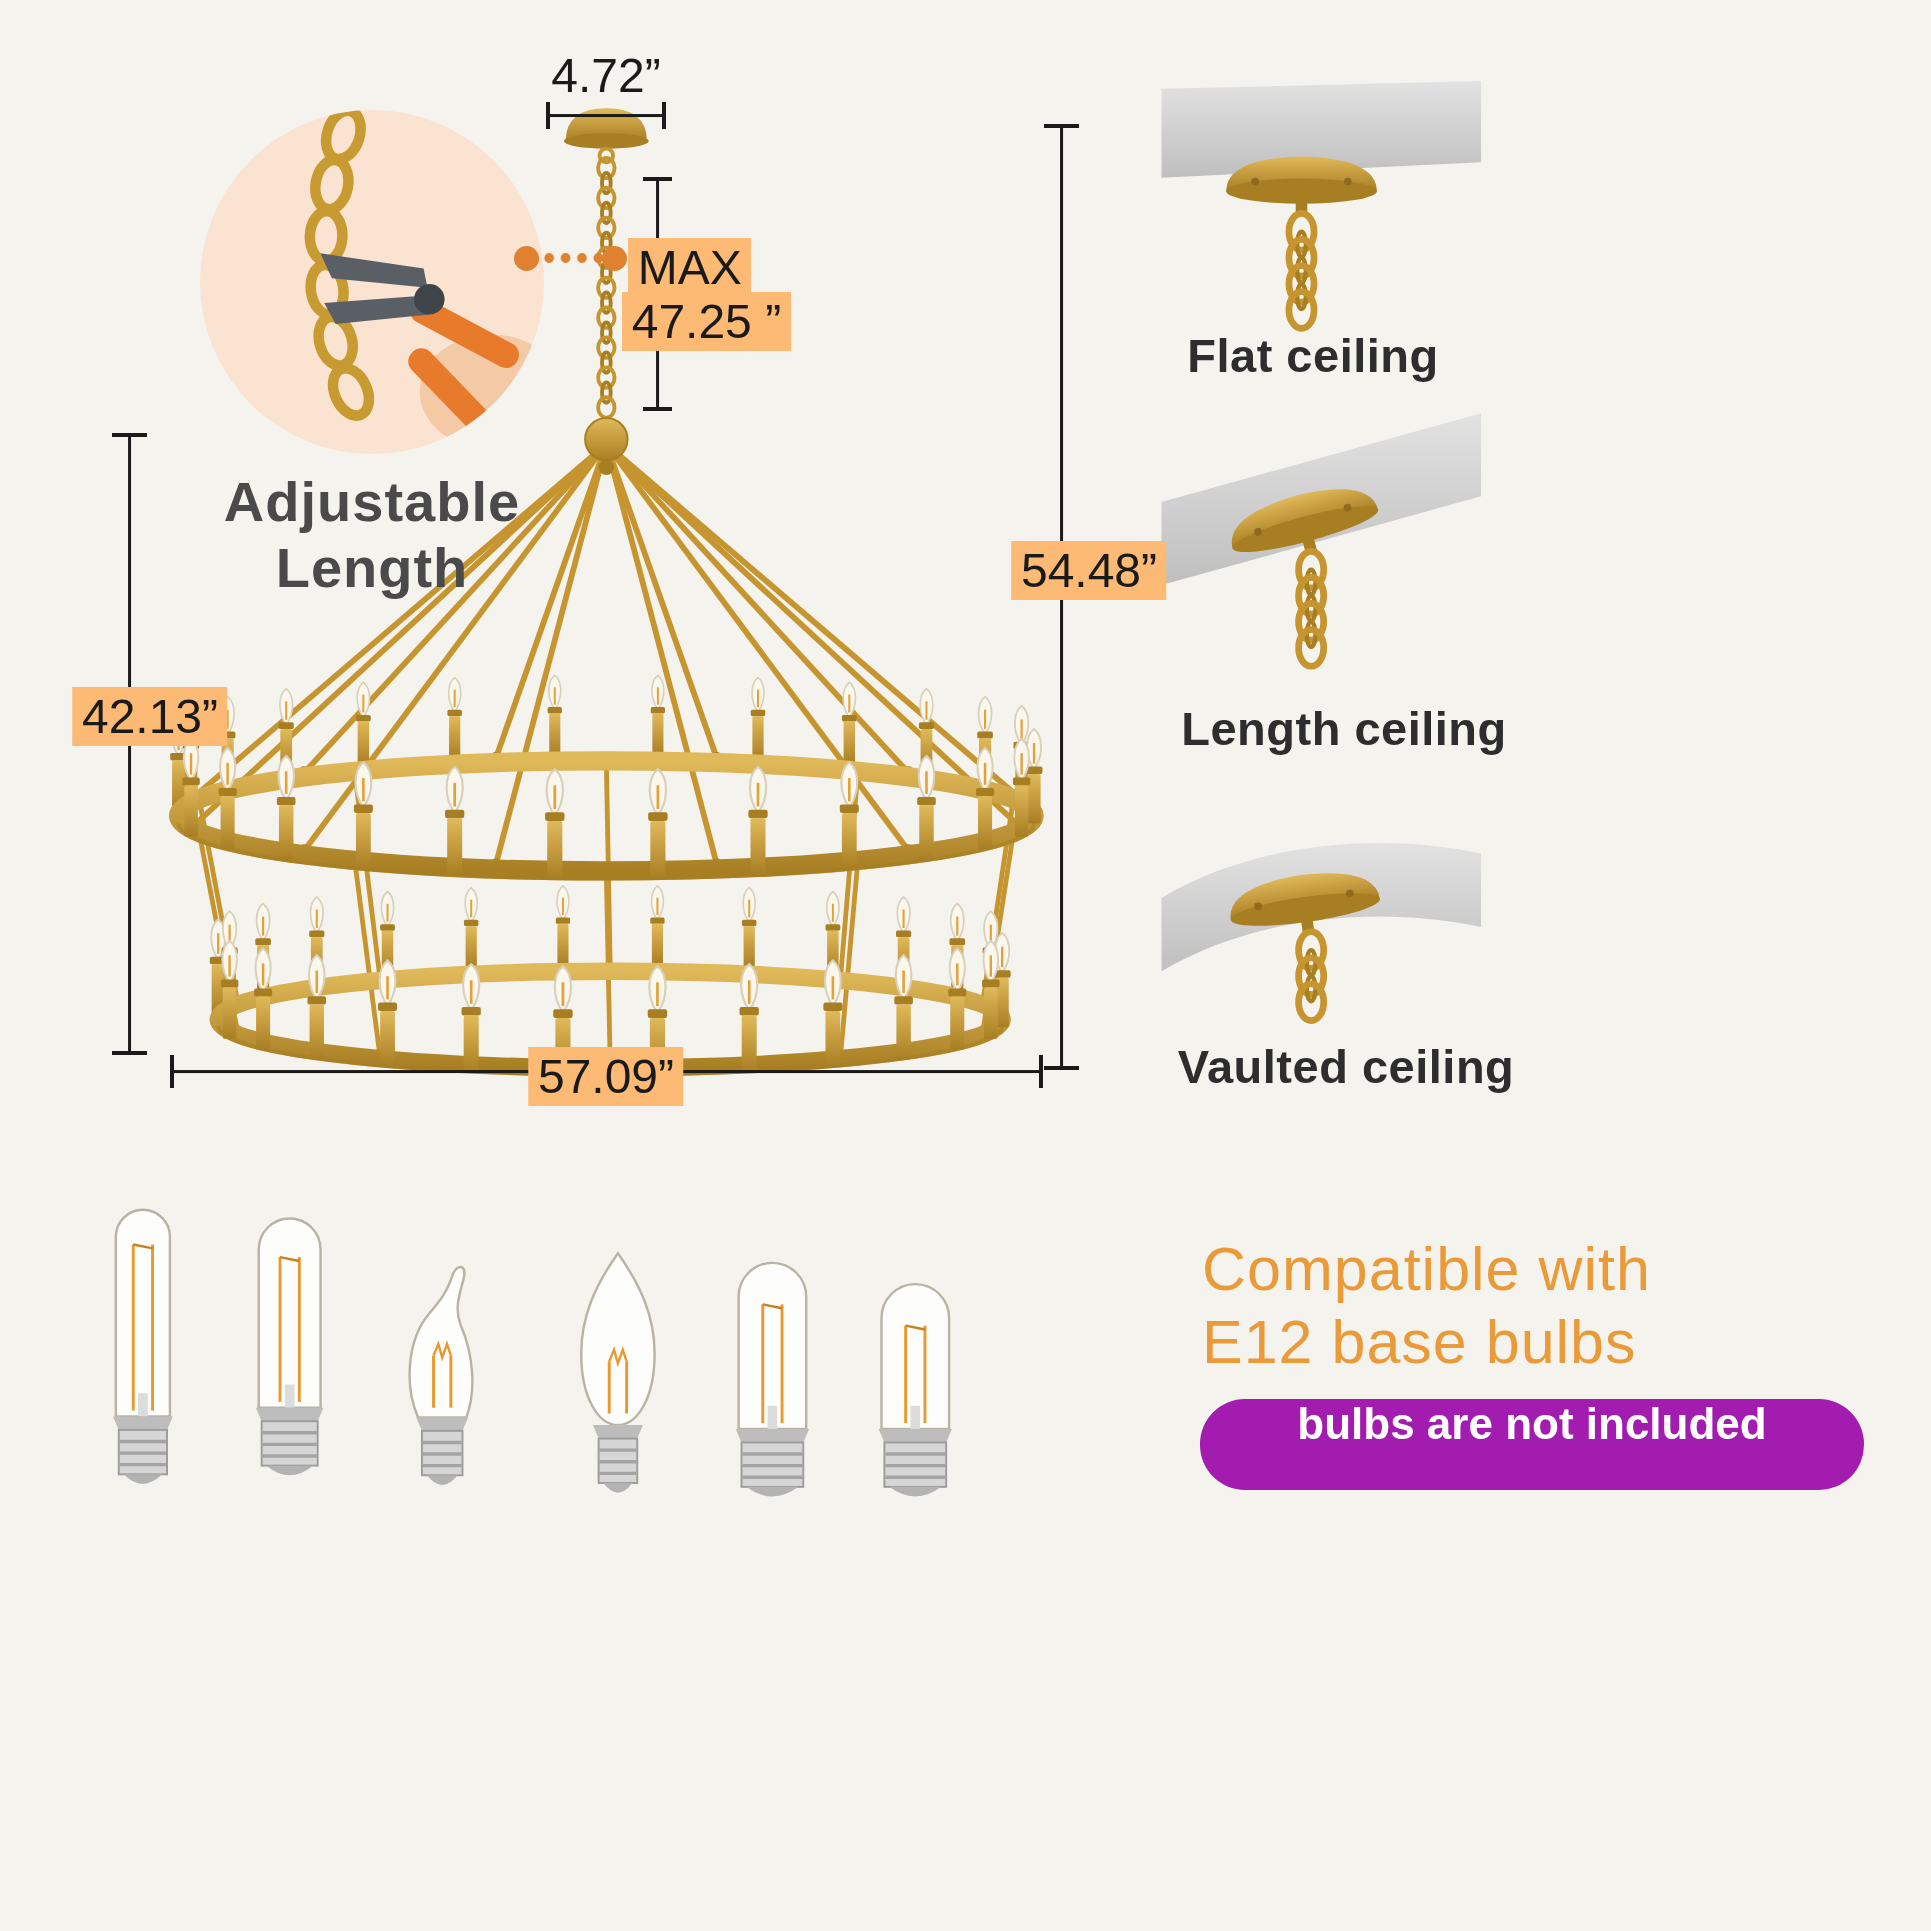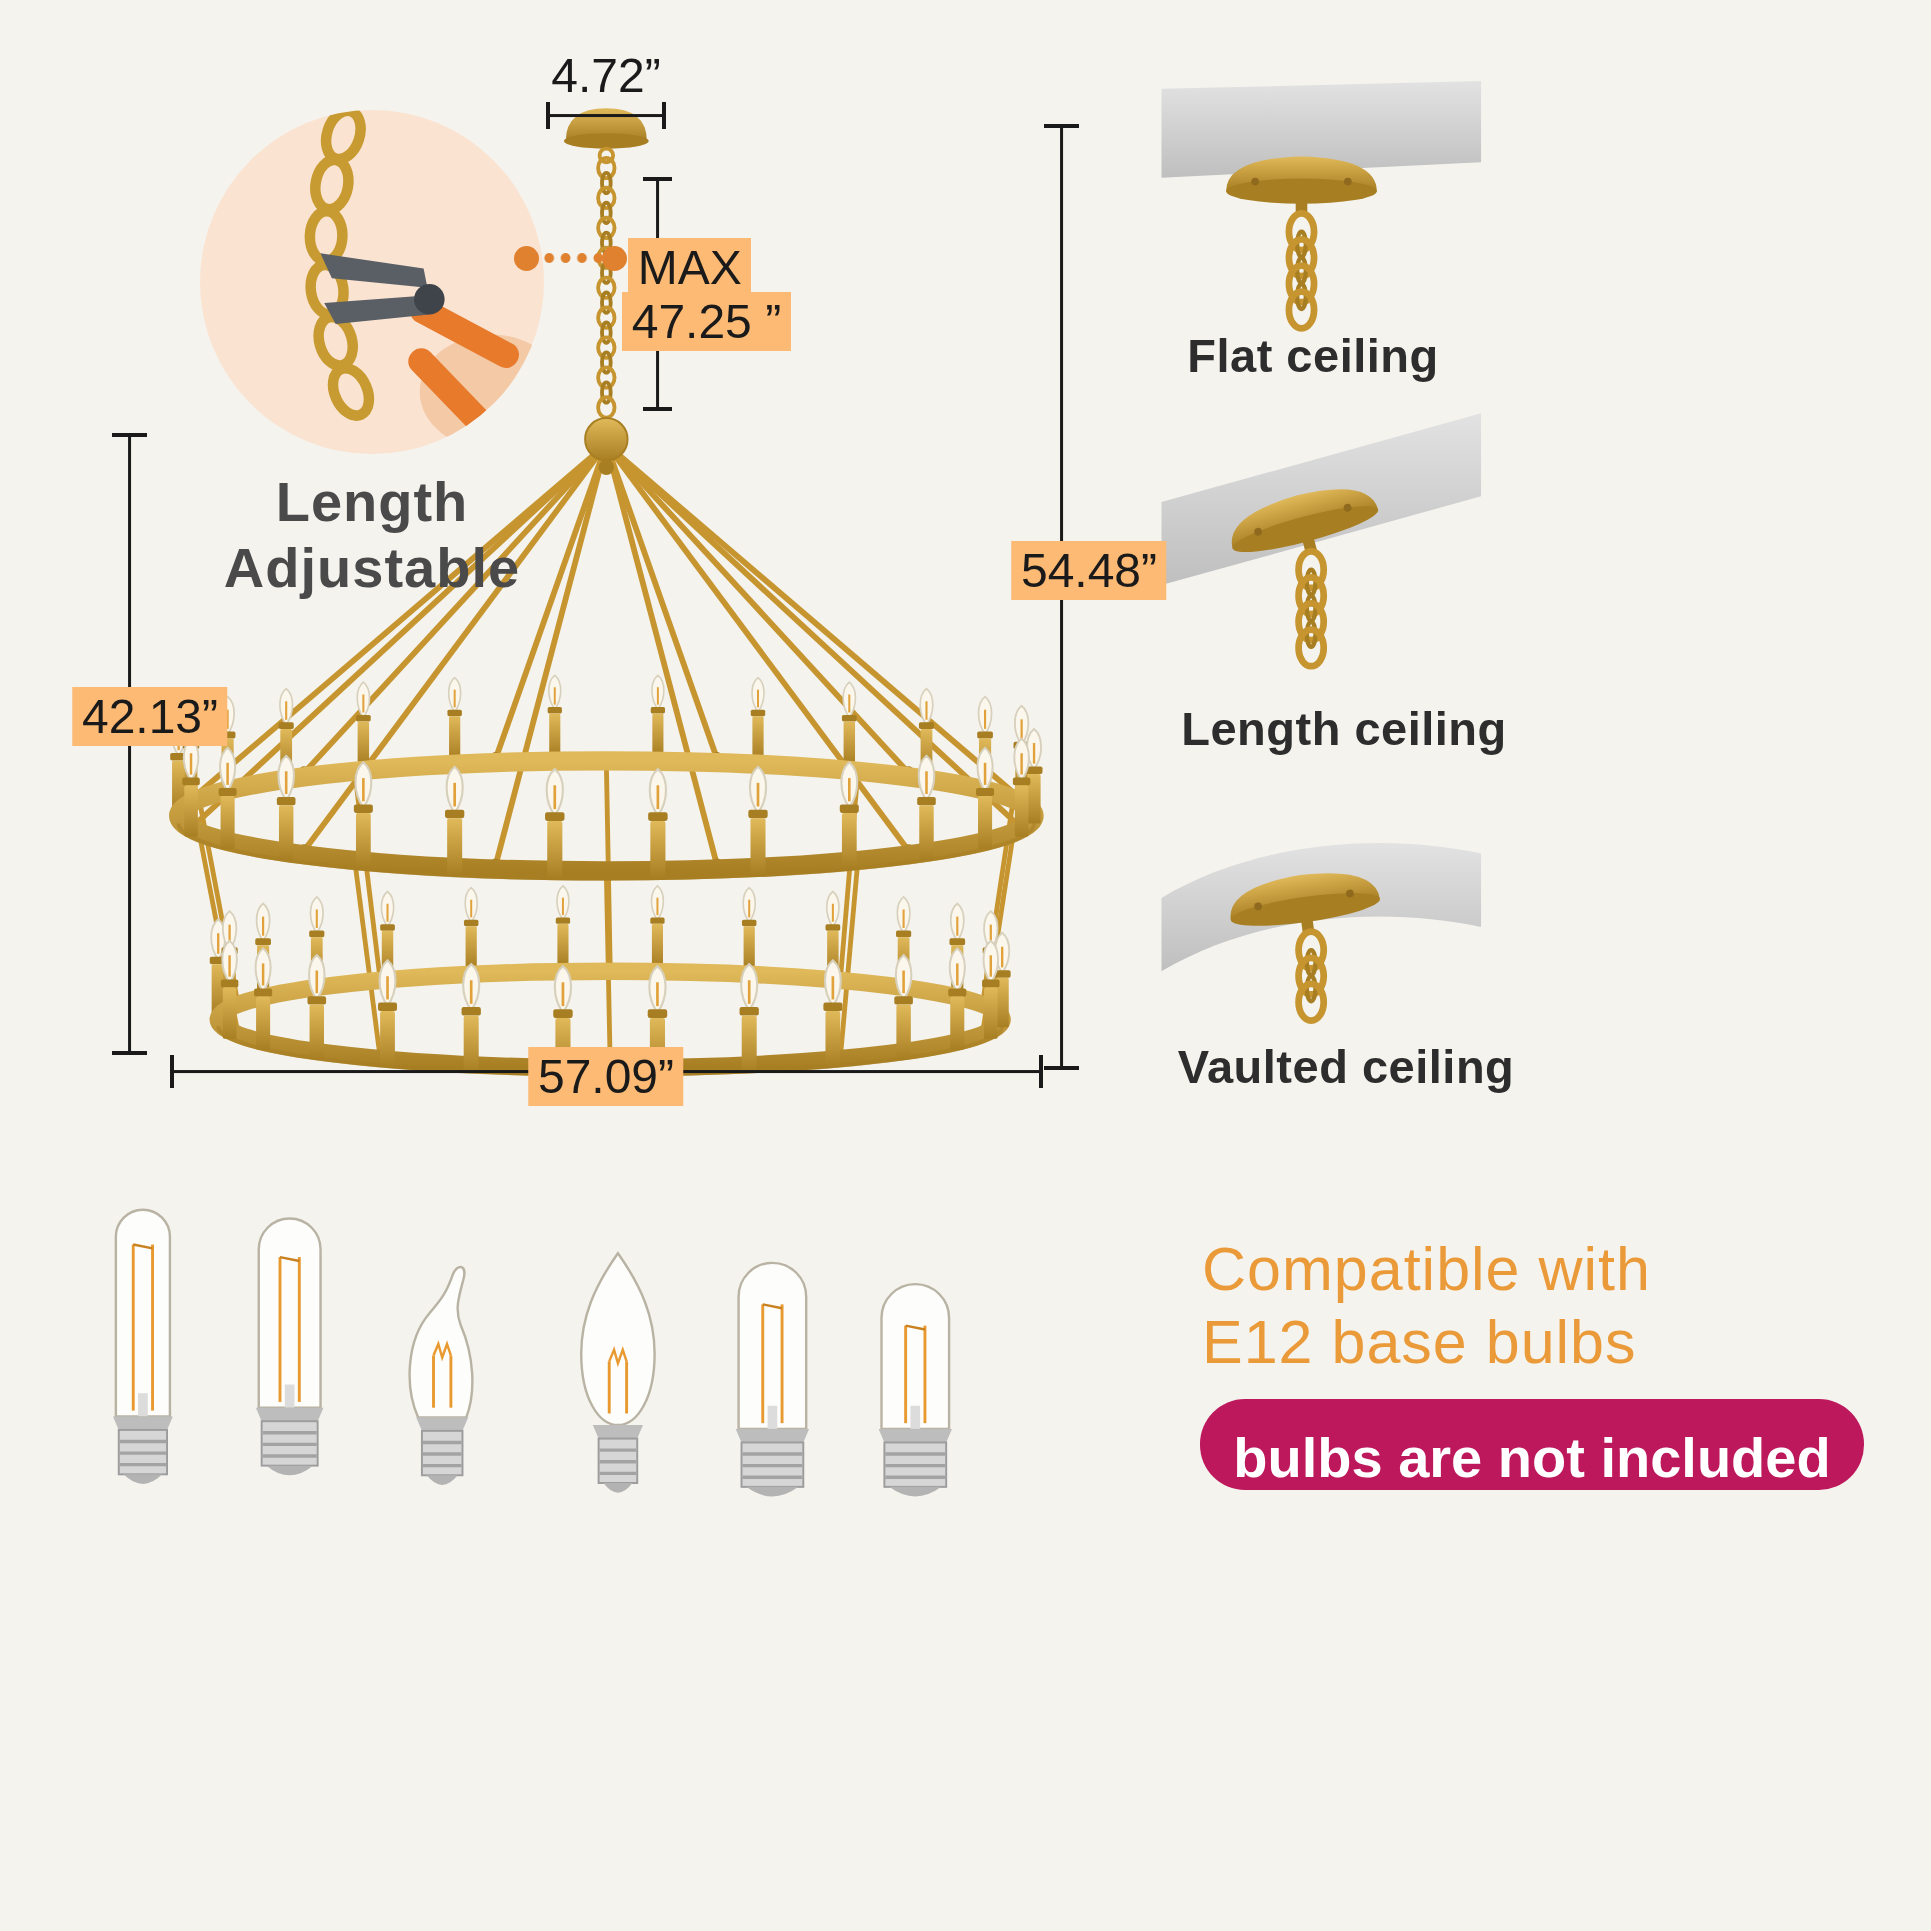--- a/index.html
+++ b/index.html
@@ -29,22 +29,22 @@
   
   .dots{position:absolute;left:541px;top:252px;width:68px;height:11.6px;
     background-image:radial-gradient(circle,#e0812f 4.3px,rgba(0,0,0,0) 5.3px);
     background-size:16.4px 11.6px;background-position:0 0;background-repeat:repeat-x}
   .enddot{position:absolute;width:25px;height:25px;border-radius:50%;background:#e0812f}
   
   .ceil-label{font-size:47px;font-weight:700;color:#2d2d2d;transform:translateX(-50%);letter-spacing:0.5px}
   
   .compat{position:absolute;left:1202px;font-size:61px;font-weight:400;color:#ea9a39;letter-spacing:1px}
   .badge{position:absolute;left:1200px;top:1399px;width:664px;height:91px;border-radius:45px;
-    background:#be185d;color:#ffffff;font-size:56px;font-weight:700;
-    display:flex;align-items:flex-end;justify-content:center}
+    background:#a21caf;color:#ffffff;font-size:44px;font-weight:700;
+    display:flex;align-items:flex-start;justify-content:center}
 </style>
 </head>
 <body>
 
 <svg id="gfx" width="1931" height="1931" viewBox="0 0 2000 2000">
     <defs>
       <linearGradient id="gGold" x1="0" y1="0" x2="0" y2="1">
         <stop offset="0" stop-color="#e0b95a"></stop>
         <stop offset="1" stop-color="#a87e22"></stop>
       </linearGradient>
@@ -582,22 +582,22 @@
     <g>
       <rect x="228" y="192" width="125" height="27" rx="13" fill="#e87a2c" transform="rotate(28 228 192)"></rect>
       <rect x="232" y="244" width="125" height="27" rx="13" fill="#e87a2c" transform="rotate(46 232 244)"></rect>
       <polygon points="126,150 234,166 238,186 138,176" fill="#5a5f66"></polygon>
       <polygon points="130,202 236,194 240,214 142,224" fill="#5a5f66"></polygon>
       <circle cx="240" cy="198" r="16" fill="#3f444a"></circle>
     </g>
   </svg>
 </div>
 <div class="inset-label">
+  <div>Adjustable</div>
   <div>Length</div>
-  <div>Adjustable</div>
 </div>
 
 <div class="enddot" style="left:514px;top:246px"></div>
 <div class="dots"></div>
 <div class="enddot" style="left:602px;top:246px"></div>
 
 <div class="txt dim center" style="left:606px;top:48px">4.72”</div>
 <div class="hline" style="left:546px;top:102px;width:120px;height:27px">
     <i class="bar"></i>
     <i class="cap"></i>

